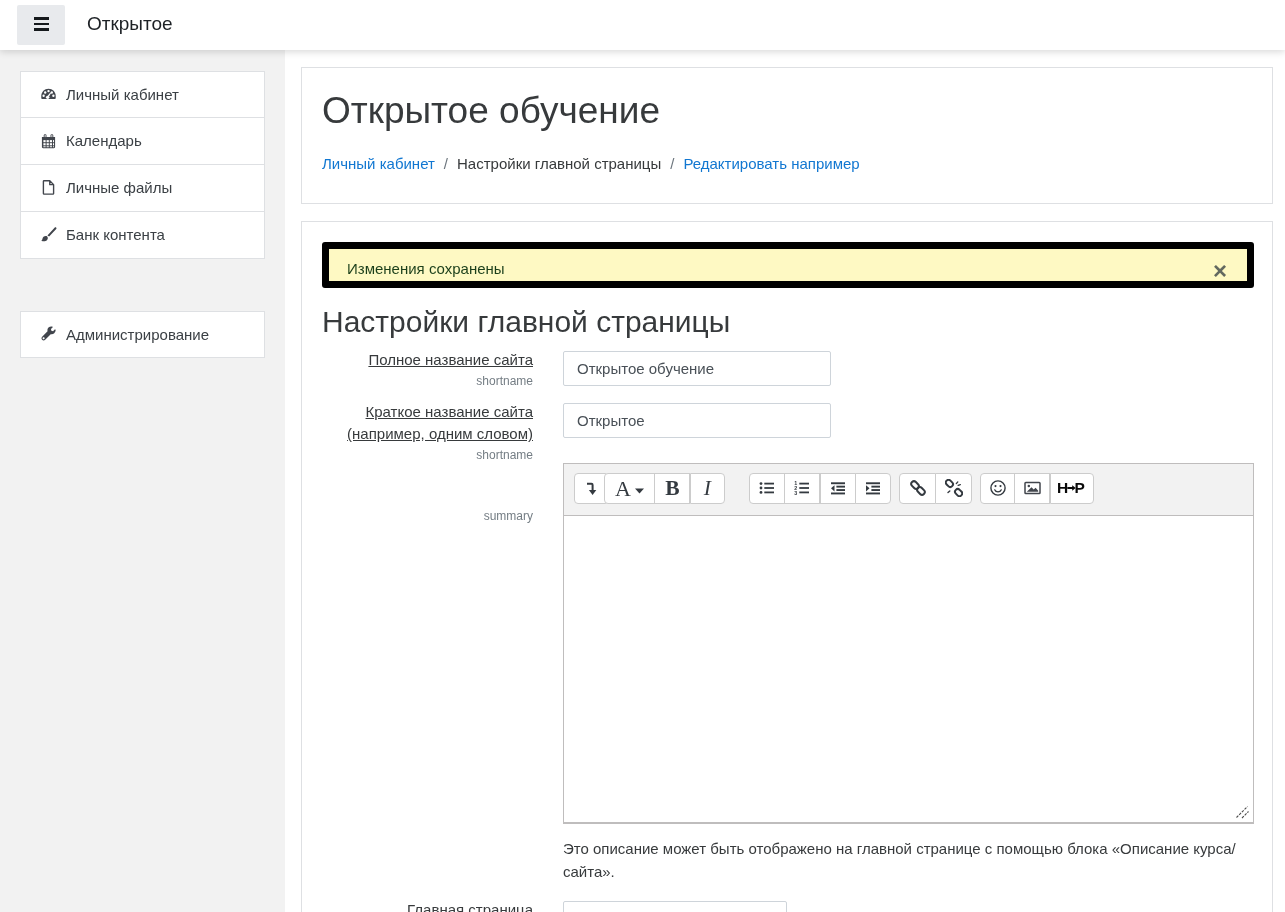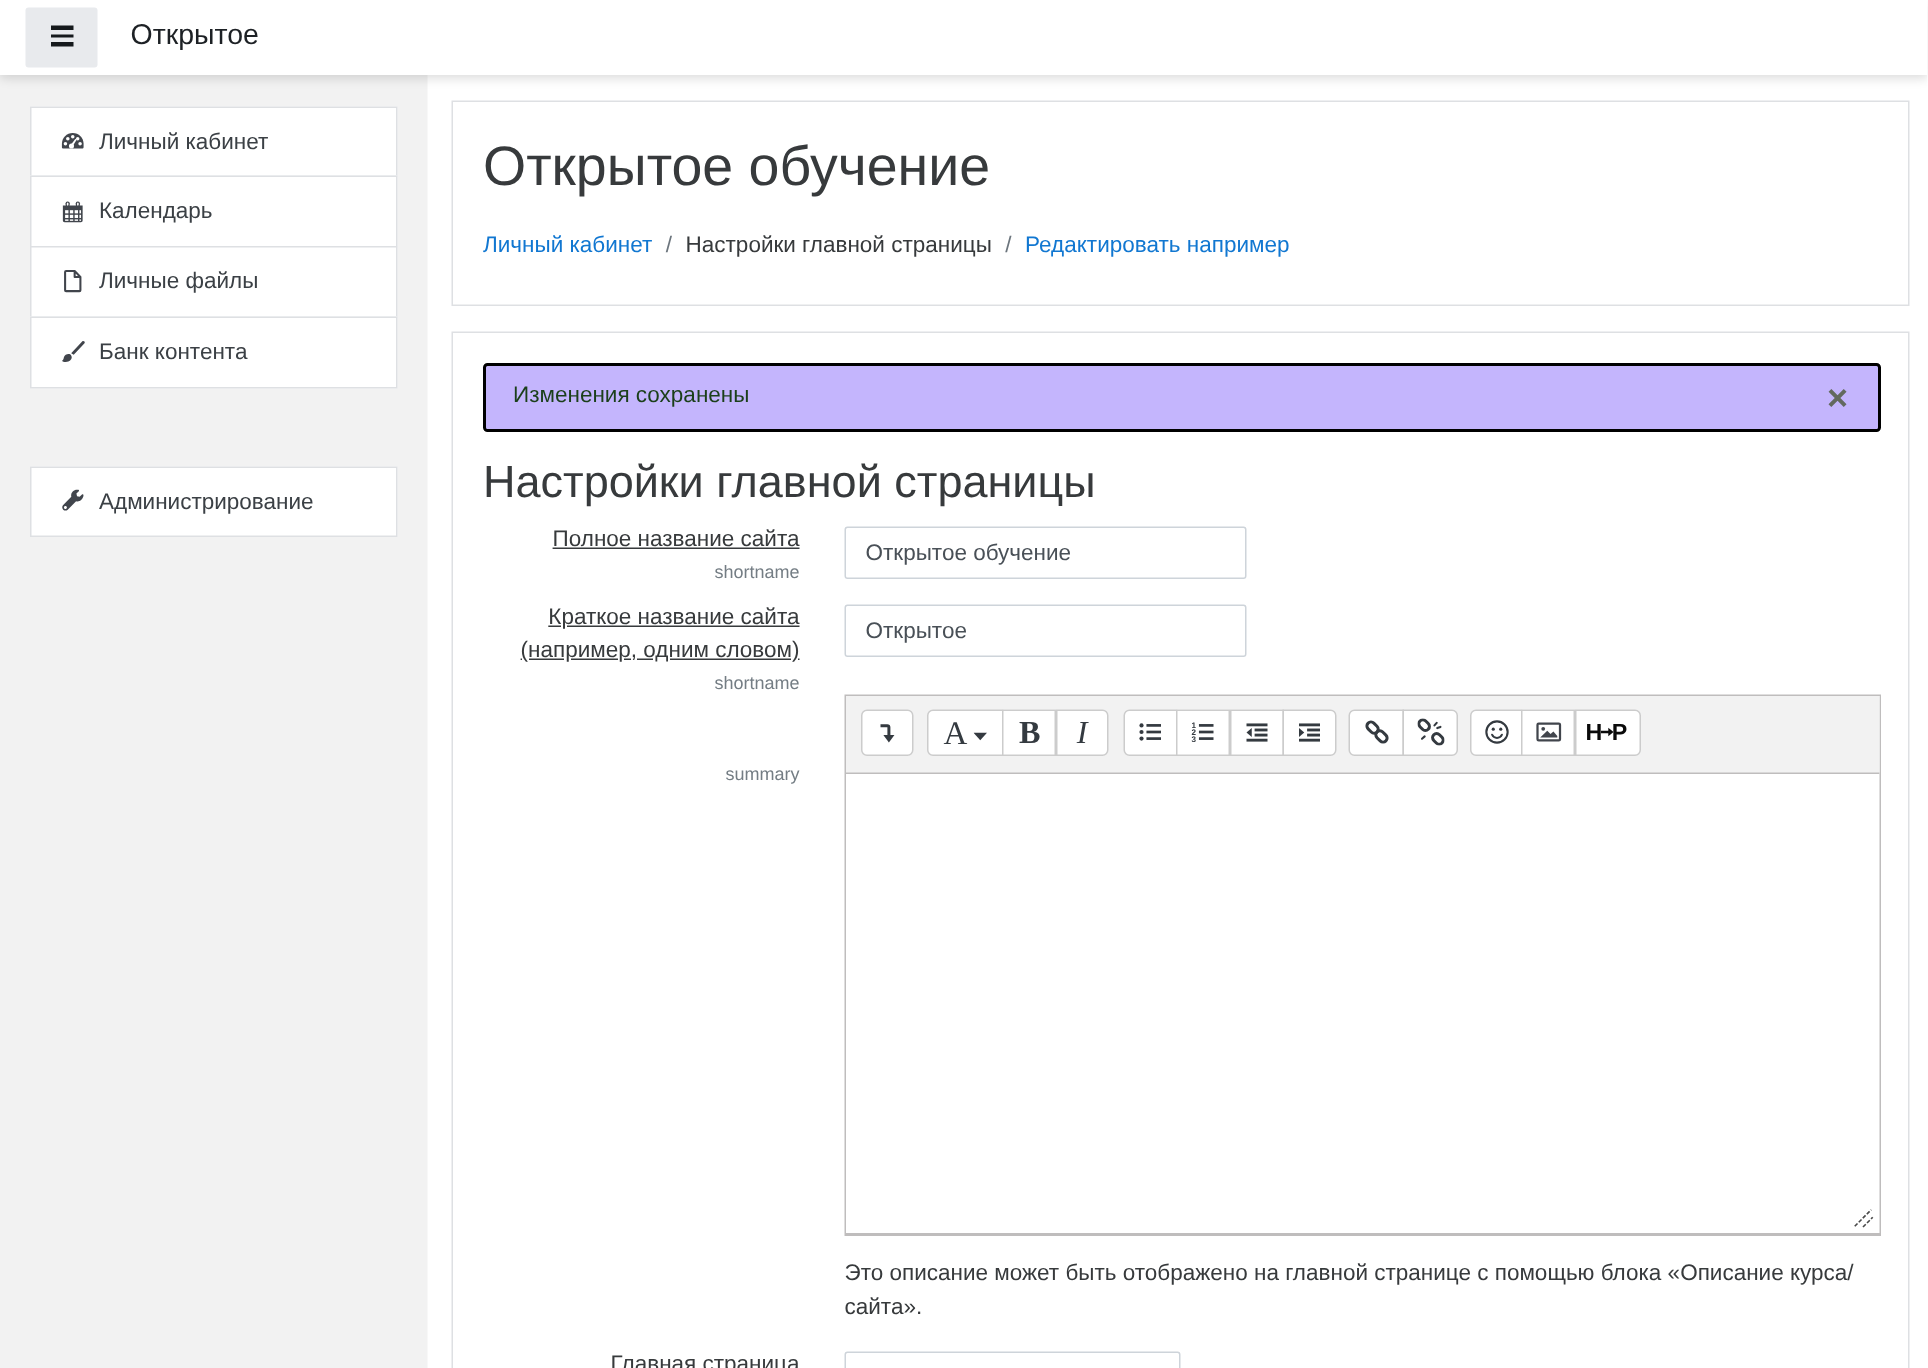--- a/index.html
+++ b/index.html
@@ -21,21 +21,21 @@
 .navitem:first-child { margin-top:0; }
 .navitem svg { position:absolute; left:19px; top:50%; margin-top:-8.5px; width:17px; height:17px; }
 
 
 .card1 { position:absolute; left:301px; top:67px; width:972px; height:137px; background:#fff; border:1px solid #dee0e3; filter:blur(0px); }
 .card1 h1 { position:absolute; left:20px; top:24px; font-size:37px; font-weight:400; color:#373a3c; line-height:1; }
 .breadcrumb { position:absolute; left:20px; top:87px; font-size:15px; color:#373a3c; }
 .breadcrumb .sep { color:#6c757d; padding:0 9px; }
 
 .card2 { position:absolute; left:301px; top:221px; width:972px; height:700px; background:#fff; border:1px solid #dee0e3; filter:blur(0px); }
-.alert { position:absolute; left:20px; top:20px; width:932px; height:46px; background:#c4b5fd; border:2px solid #000000; border-radius:3px; color:#1b3f1a; font-size:15px; line-height:40px; padding-left:18px; }
+.alert { position:absolute; left:20px; top:20px; width:932px; height:46px; background:#fef9c3; border:7px solid #000000; border-radius:3px; color:#1b3f1a; font-size:15px; line-height:40px; padding-left:18px; }
 .alert .close { position:absolute; right:20px; top:0; height:44px; line-height:44px; font-size:24px; font-weight:bold; color:#63695f; }
 .card2 h2 { position:absolute; left:20px; top:85px; font-size:30px; font-weight:400; color:#373a3c; line-height:1; }
 
 
 .flabel { position:absolute; width:212px; left:19px; text-align:right; font-size:15px; line-height:22px; color:#373a3c;text-decoration:underline; }
 .fsmall { position:absolute; width:212px; left:19px; text-align:right; font-size:12px; color:#747d84; }
 .finput { position:absolute; left:261px; width:268px; height:35px; border:1px solid #ced4da; border-radius:2px; background:#fff; font-size:15px; color:#495057; line-height:33px; padding-left:13px; font-family:"Liberation Sans",sans-serif; }
 
 
 .editor { position:absolute; left:261px; top:241px; width:691px; height:361px; border:1px solid #bfbdbd; border-bottom-width:2px; background:#fff; }
@@ -131,21 +131,21 @@
   <div class="fsmall" style="top:287px">summary</div>
 
   <div class="editor">
     <div class="toolbar">
       <div class="tgroup" style="left:10px">
         <div class="tbtn" style="width:35px;border-radius:4px"><svg width="18" height="20" viewBox="0 0 18 20">
               <path fill="none" stroke="#343a40" stroke-width="2" d="M4 4.8h4.5q1.1 0 1.1 1.1v5.9"></path>
               <path fill="#343a40" d="M5.9 11h7.4l-3.7 5z"></path>
             </svg></div>
       </div>
-      <div class="tgroup" style="left:54px">
+      <div class="tgroup" style="left:40px">
         <div class="tbtn" style="width:51px;border-radius:4px 0 0 4px"><span style="font-family:'Liberation Serif',serif;font-size:22px;line-height:29px;color:#343a40">A</span><svg width="9" height="6" viewBox="0 0 9 6" style="margin-left:4px;margin-bottom:2px">
               <path fill="#343a40" d="M0 .5h9L4.5 5.5z"></path>
             </svg></div>
         <div class="tbtn" style="width:36px;margin-left:-5px"><span style="font-family:'Liberation Serif',serif;font-size:21.5px;font-weight:bold;line-height:29px;color:#343a40">B</span></div>
         <div class="tbtn" style="width:35px;margin-left:-5px;border-radius:0 4px 4px 0"><span style="font-family:'Liberation Serif',serif;font-size:21.5px;font-style:italic;line-height:29px;color:#343a40">I</span></div>
       </div>
       <div class="tgroup" style="left:185px">
         <div class="tbtn" style="width:36px;border-radius:4px 0 0 4px"><svg width="18" height="18" viewBox="0 0 18 18">
               <g fill="#343a40">
                 <circle cx="3" cy="4.6" r="1.4"></circle>

